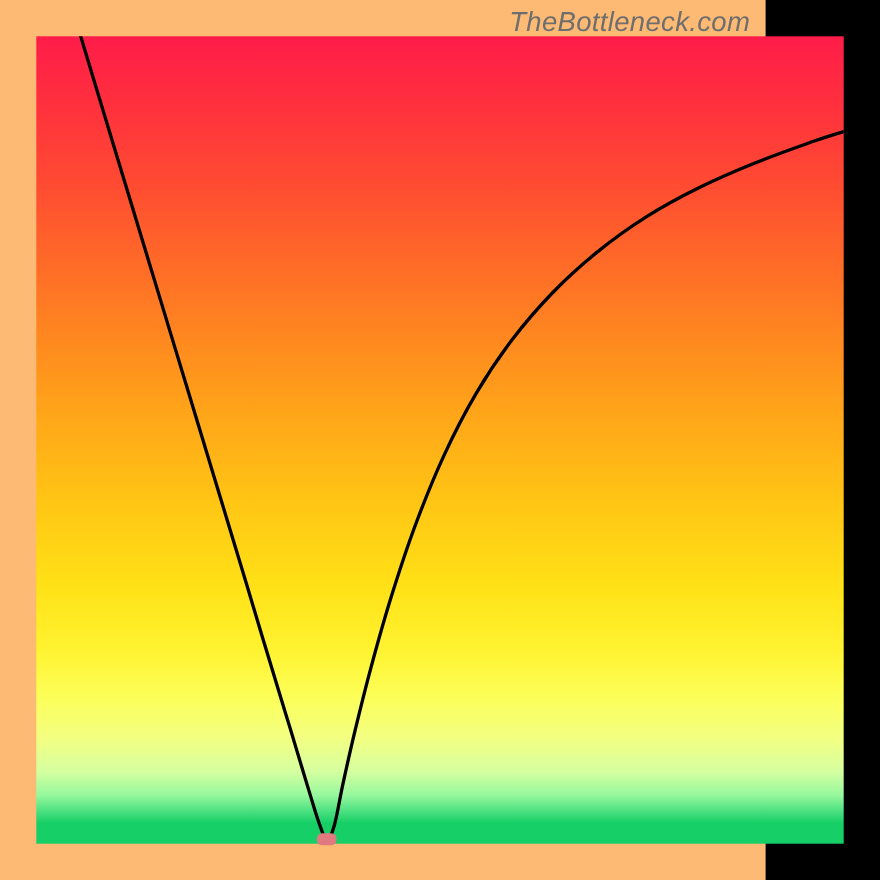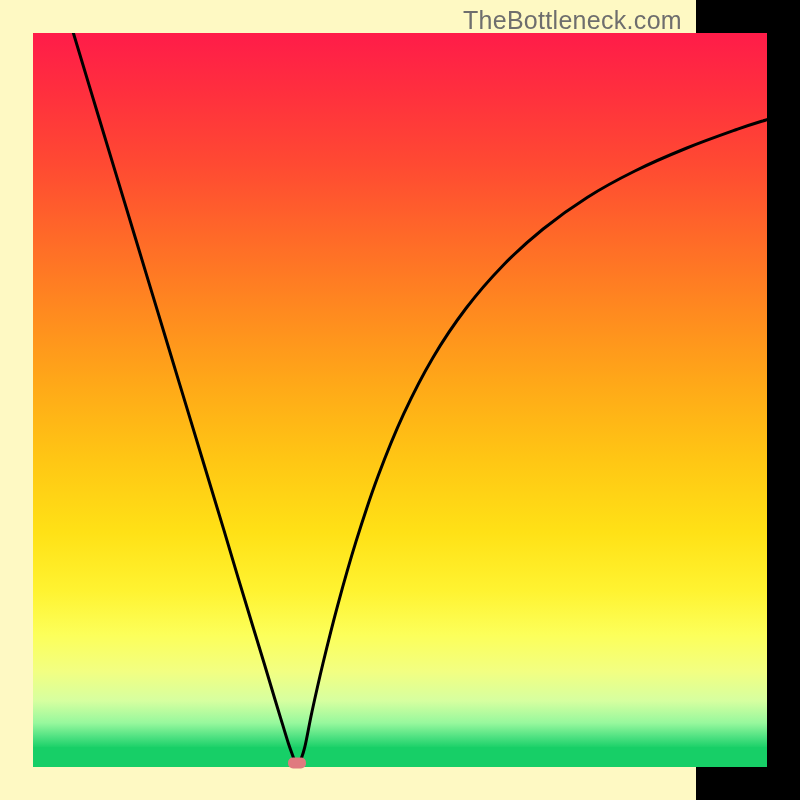--- a/index.html
+++ b/index.html
@@ -8,21 +8,22 @@
     width: 800px;
     height: 800px;
     background: #000;
     overflow: hidden;
     font-family: Arial, Helvetica, sans-serif;
   }
   .frame {
     position: relative;
     width: 696px;
     height: 800px;
-    background: #fef9c3;
+    background: #fdba74;
+    font-style: italic;
   }
   .plot {
     position: absolute;
     left: 33px;
     top: 33px;
     width: 734px;
     height: 734px;
     
     background: linear-gradient(to bottom,
       #ff1c49 0%,

